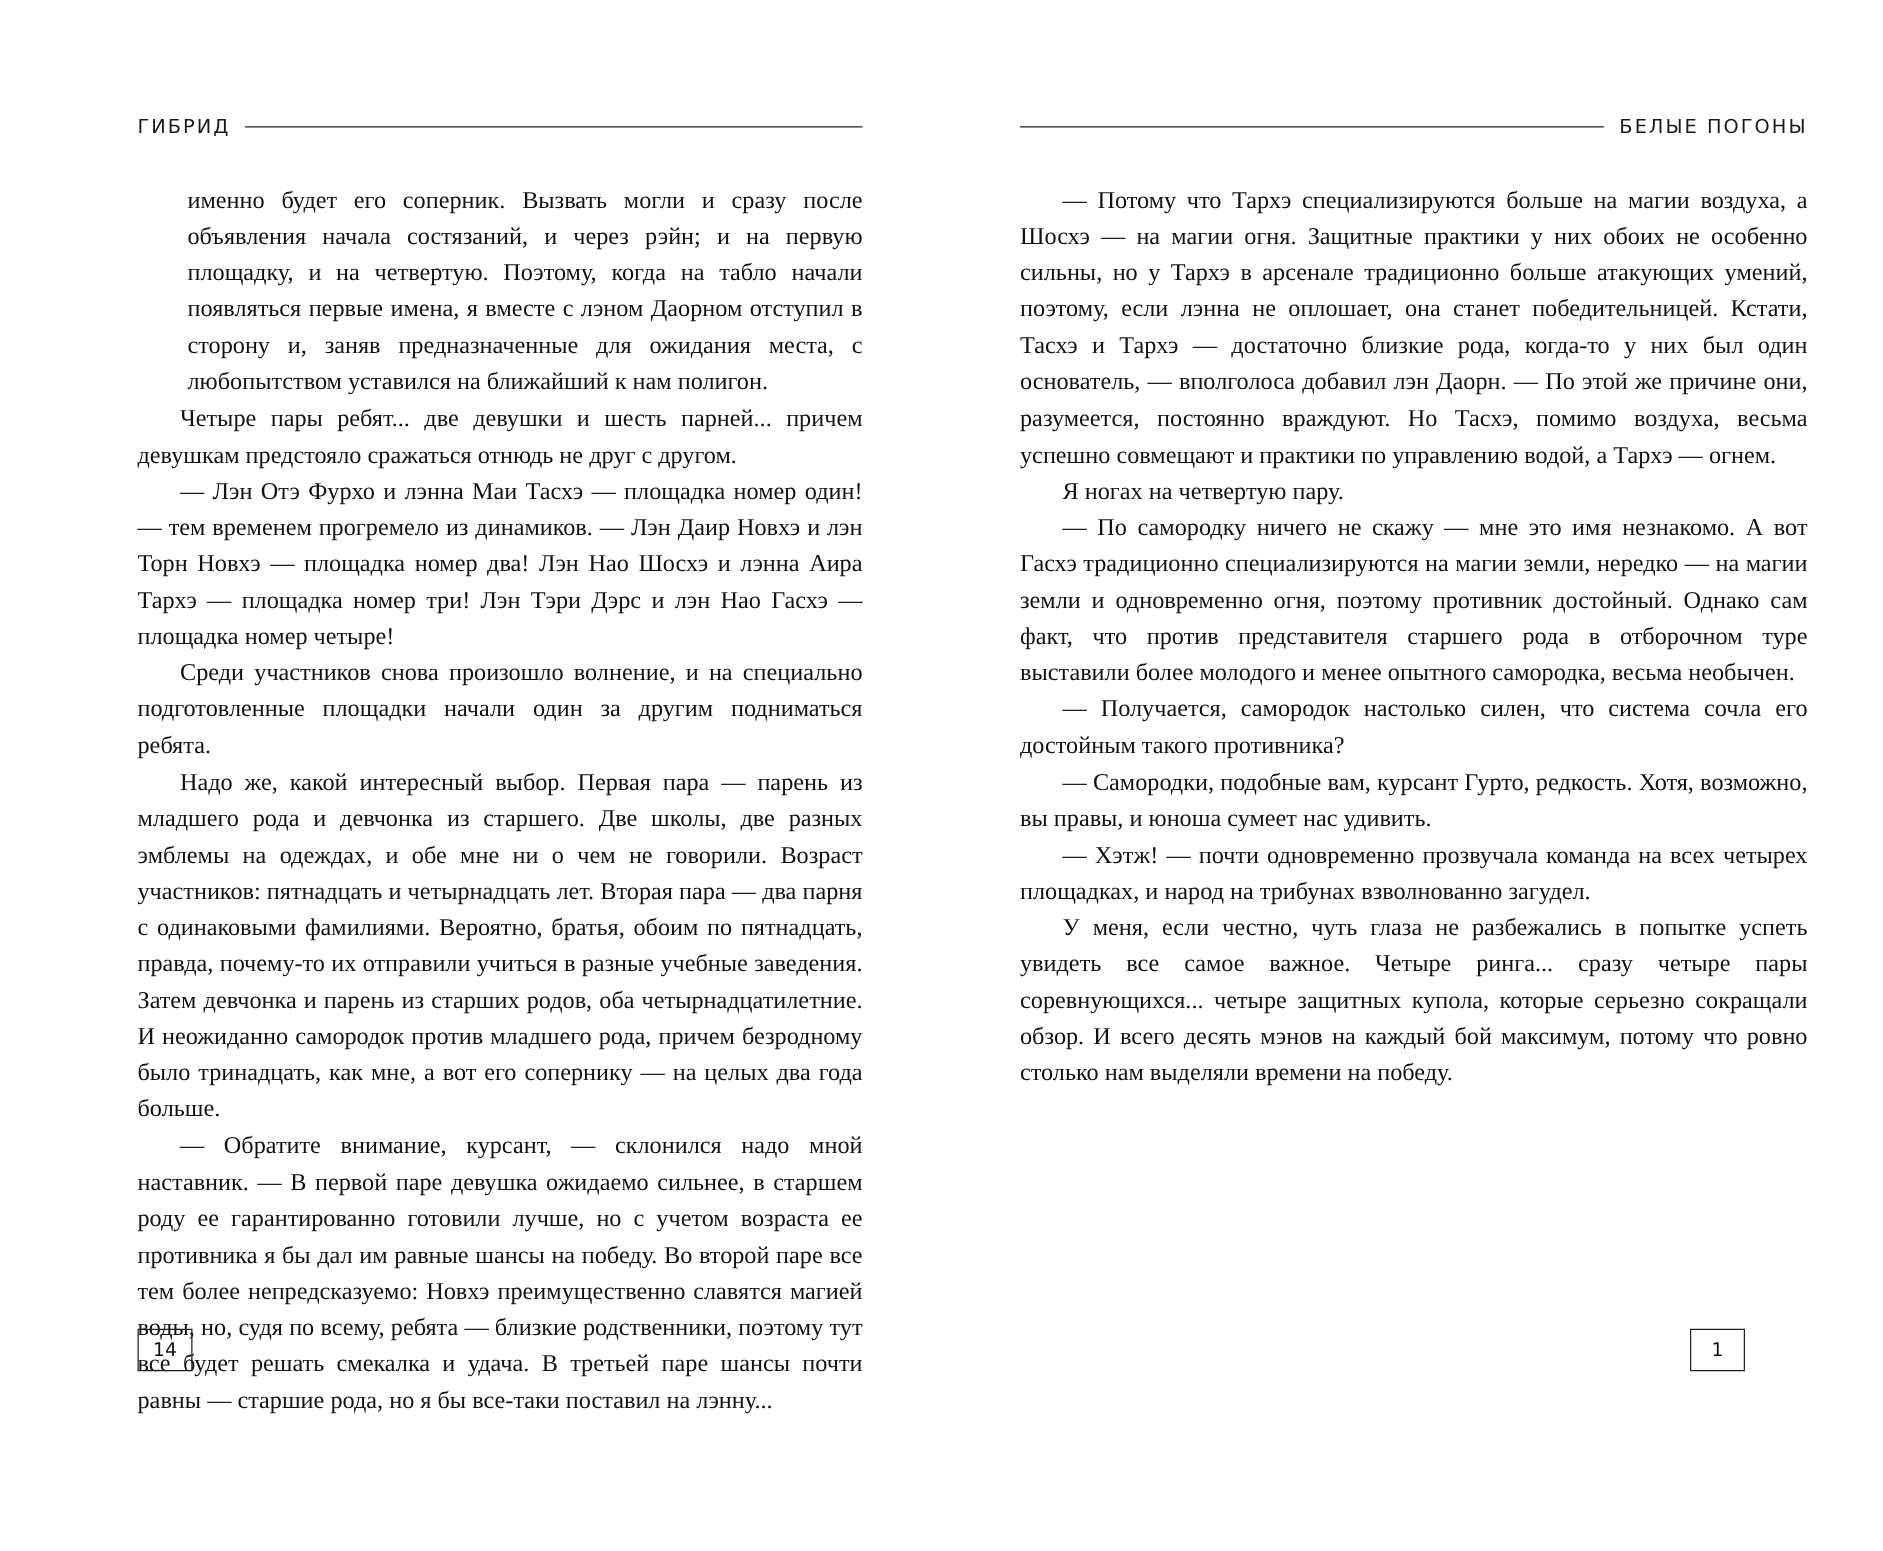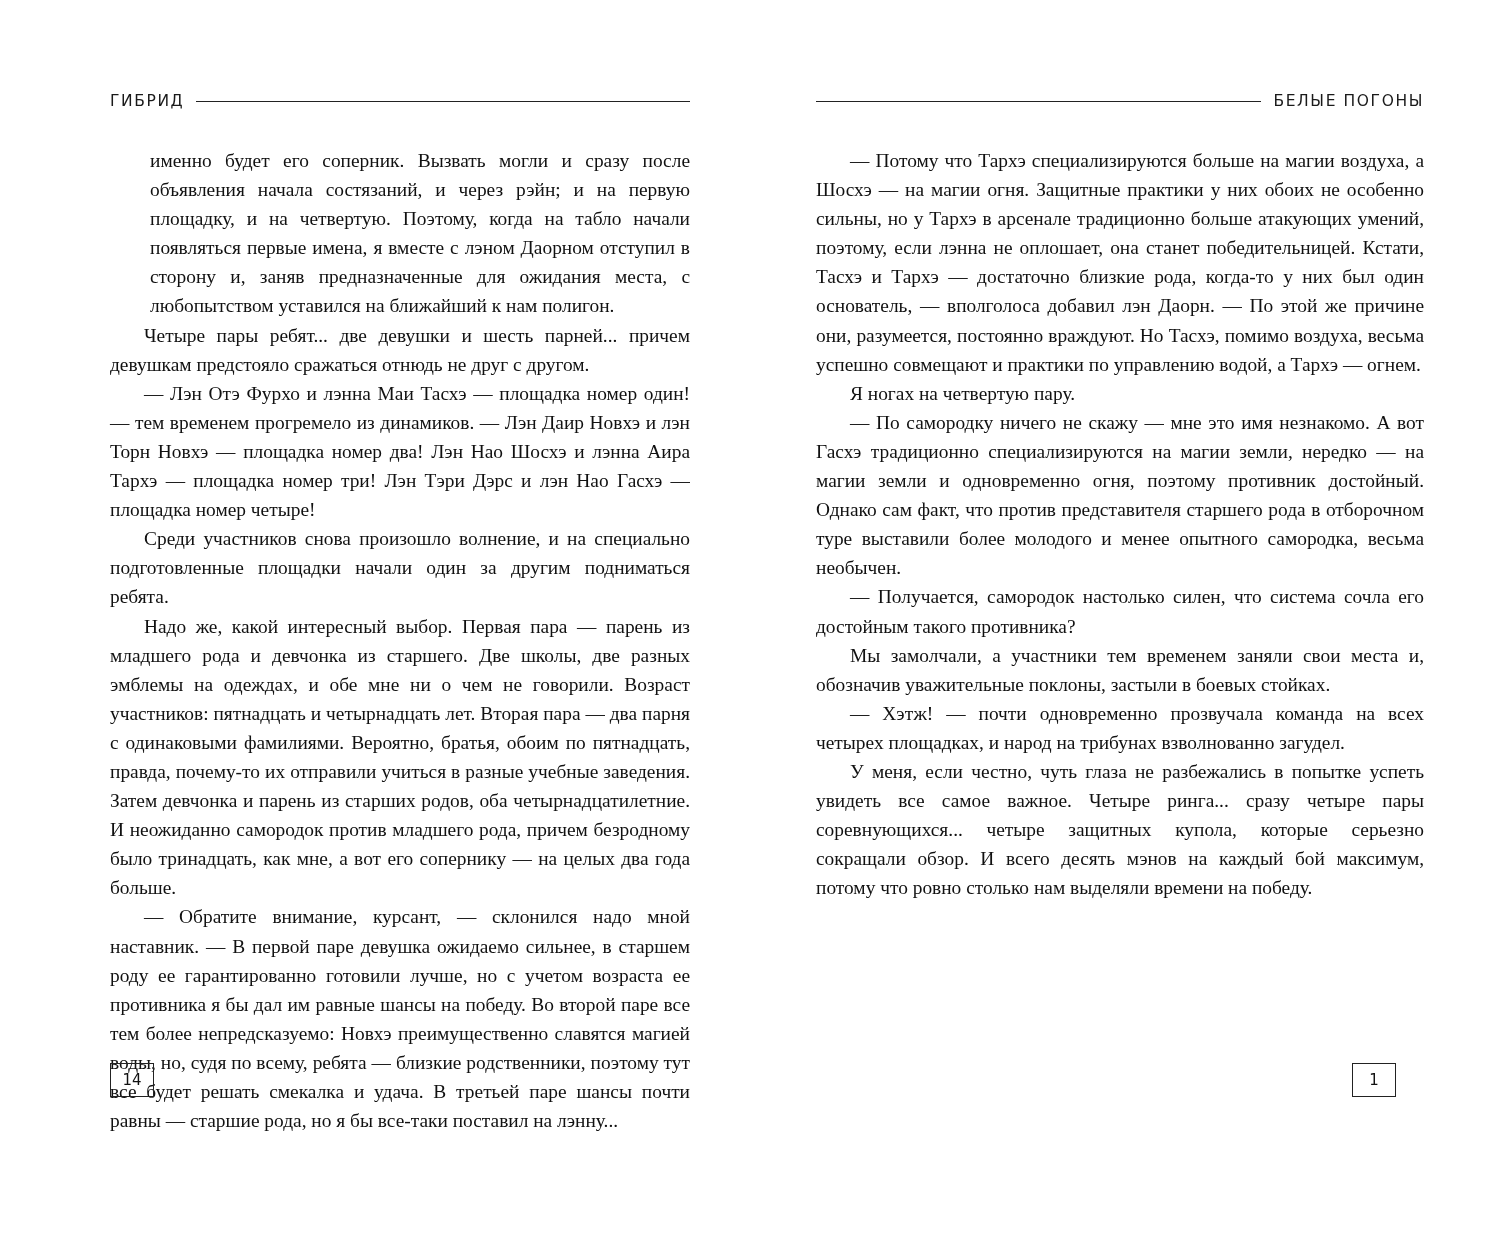--- a/index.html
+++ b/index.html
@@ -24,21 +24,21 @@
   .page {
     position: relative;
     width: 753px;
     height: 1195px;
     box-sizing: border-box;
   }
   .page-left {
     padding: 90px 63px 70px 110px;
   }
   .page-right {
-    padding: 90px 82px 70px 63px;
+    padding: 90px 60px 70px 63px;
   }
   .running-head {
     display: flex;
     align-items: center;
     height: 22px;
     margin-bottom: 34px;
   }
   .running-head .rh-text {
     font-family: "DejaVu Sans", sans-serif;
     font-size: 15.5px;
@@ -111,20 +111,20 @@
   <div class="page page-right">
     <div class="running-head rh-right">
       <span class="rh-rule"></span>
       <span class="rh-text">БЕЛЫЕ ПОГОНЫ</span>
     </div>
     <div class="body-text">
       <p>— Потому что Тархэ специализируются больше на магии воздуха, а Шосхэ — на магии огня. Защитные практики у них обоих не особенно сильны, но у Тархэ в арсенале традиционно больше атакующих умений, поэтому, если лэнна не оплошает, она станет победительницей. Кстати, Тасхэ и Тархэ — достаточно близкие рода, когда-то у них был один основатель, — вполголоса добавил лэн Даорн. — По этой же причине они, разумеется, постоянно враждуют. Но Тасхэ, помимо воздуха, весьма успешно совмещают и практики по управлению водой, а Тархэ — огнем.</p>
       <p>Я ногах на четвертую пару.</p>
       <p>— По самородку ничего не скажу — мне это имя незнакомо. А вот Гасхэ традиционно специализируются на магии земли, нередко — на магии земли и одновременно огня, поэтому противник достойный. Однако сам факт, что против представителя старшего рода в отборочном туре выставили более молодого и менее опытного самородка, весьма необычен.</p>
       <p>— Получается, самородок настолько силен, что система сочла его достойным такого противника?</p>
-      <p>Мы замолчали, а участники тем временем заняли свои места и, обозначив уважительные поклоны, застыли в боевых стойках.</p>
+      <p>— Самородки, подобные вам, курсант Гурто, редкость. Хотя, возможно, вы правы, и юноша сумеет нас удивить.</p>
       <p>— Хэтж! — почти одновременно прозвучала команда на всех четырех площадках, и народ на трибунах взволнованно загудел.</p>
       <p>У меня, если честно, чуть глаза не разбежались в попытке успеть увидеть все самое важное. Четыре ринга... сразу четыре пары соревнующихся... четыре защитных купола, которые серьезно сокращали обзор. И всего десять мэнов на каждый бой максимум, потому что ровно столько нам выделяли времени на победу.</p>
     </div>
     <div class="folio folio-right">1</div>
   </div>
 
 </div>
 
 </body></html>

